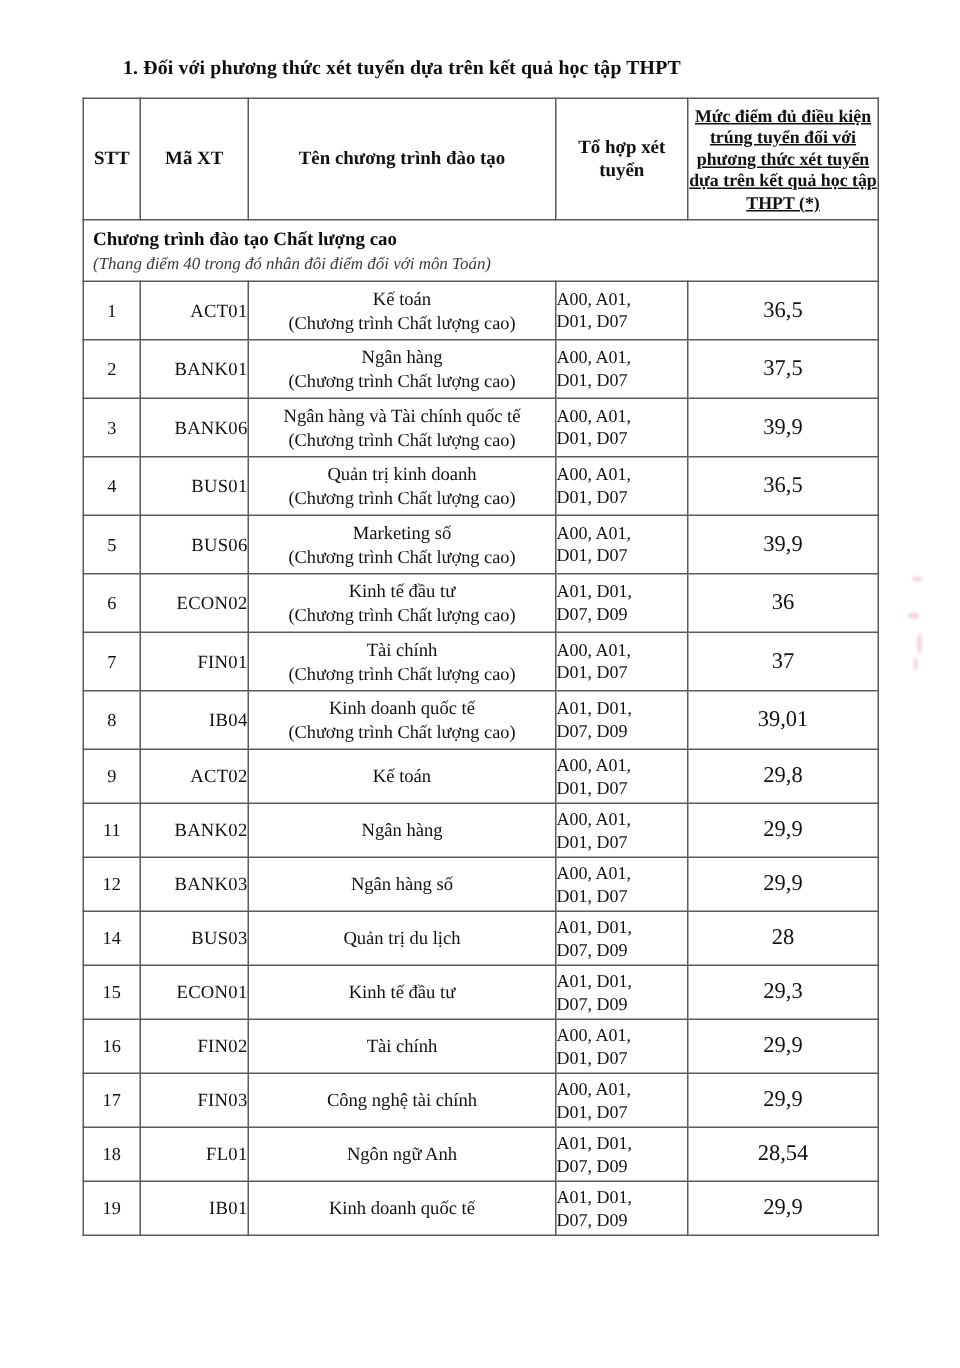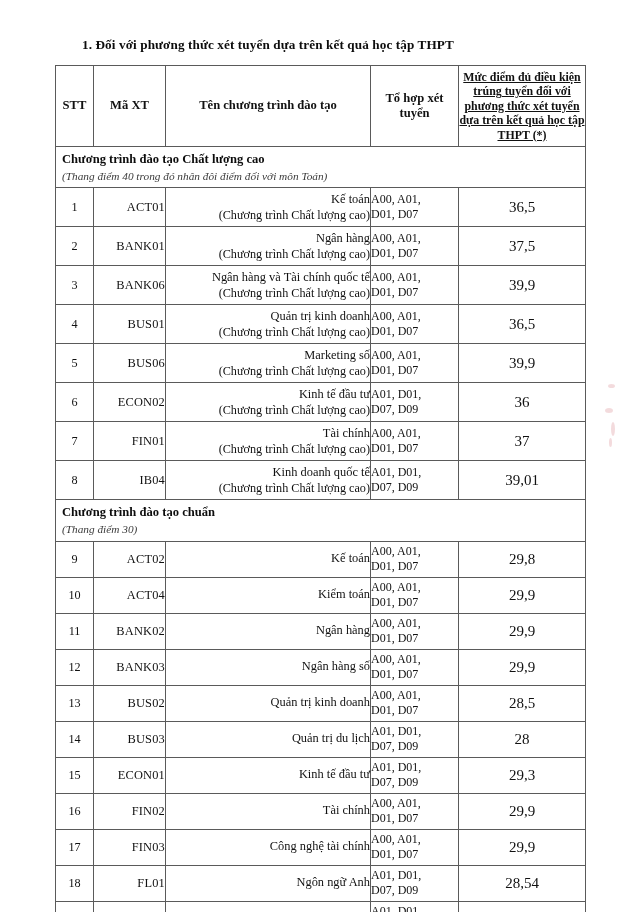--- a/index.html
+++ b/index.html
@@ -98,21 +98,21 @@
     font-size: 12.2px;
     color: #2e2e2e;
   }
   td.cell-ma {
     text-align: right;
     padding-left: 11px;
     font-size: 12.4px;
     letter-spacing: 0.2px;
   }
   td.cell-ten {
-    text-align: right;
+    text-align: center;
     padding: 3px 4px 3px 8px;
     font-size: 12.4px;
     line-height: 1.28;
     font-family: Liberation Serif, serif;
   }
   td.cell-ten .prog-sub {
     display: block;
     font-size: 12.2px;
   }
   td.cell-th {
@@ -257,75 +257,49 @@
         <tr class="row-cl">
           <td class="cell-stt">8</td>
           <td class="cell-ma">IB04</td>
           <td class="cell-ten"><span>Kinh doanh quốc tế</span><span class="prog-sub">(Chương trình Chất lượng cao)</span></td>
           <td class="cell-th">
             <span>A01, D01,</span>
             <span>D07, D09</span>
           </td>
           <td class="cell-score">39,01</td>
         </tr>
-        <tr class="section-row">
-          <td colspan="5">
-            <div class="section-title">Chương trình đào tạo chuẩn</div>
-            <div class="section-sub">(Thang điểm 30)</div>
-          </td>
-        </tr>
         <tr class="row-std">
           <td class="cell-stt">9</td>
           <td class="cell-ma">ACT02</td>
           <td class="cell-ten"><span>Kế toán</span></td>
           <td class="cell-th">
             <span>A00, A01,</span>
             <span>D01, D07</span>
           </td>
           <td class="cell-score">29,8</td>
         </tr>
         <tr class="row-std">
-          <td class="cell-stt">10</td>
-          <td class="cell-ma">ACT04</td>
-          <td class="cell-ten"><span>Kiểm toán</span></td>
-          <td class="cell-th">
-            <span>A00, A01,</span>
-            <span>D01, D07</span>
-          </td>
-          <td class="cell-score">29,9</td>
-        </tr>
-        <tr class="row-std">
           <td class="cell-stt">11</td>
           <td class="cell-ma">BANK02</td>
           <td class="cell-ten"><span>Ngân hàng</span></td>
           <td class="cell-th">
             <span>A00, A01,</span>
             <span>D01, D07</span>
           </td>
           <td class="cell-score">29,9</td>
         </tr>
         <tr class="row-std">
           <td class="cell-stt">12</td>
           <td class="cell-ma">BANK03</td>
           <td class="cell-ten"><span>Ngân hàng số</span></td>
           <td class="cell-th">
             <span>A00, A01,</span>
             <span>D01, D07</span>
           </td>
           <td class="cell-score">29,9</td>
-        </tr>
-        <tr class="row-std">
-          <td class="cell-stt">13</td>
-          <td class="cell-ma">BUS02</td>
-          <td class="cell-ten"><span>Quản trị kinh doanh</span></td>
-          <td class="cell-th">
-            <span>A00, A01,</span>
-            <span>D01, D07</span>
-          </td>
-          <td class="cell-score">28,5</td>
         </tr>
         <tr class="row-std">
           <td class="cell-stt">14</td>
           <td class="cell-ma">BUS03</td>
           <td class="cell-ten"><span>Quản trị du lịch</span></td>
           <td class="cell-th">
             <span>A01, D01,</span>
             <span>D07, D09</span>
           </td>
           <td class="cell-score">28</td>

